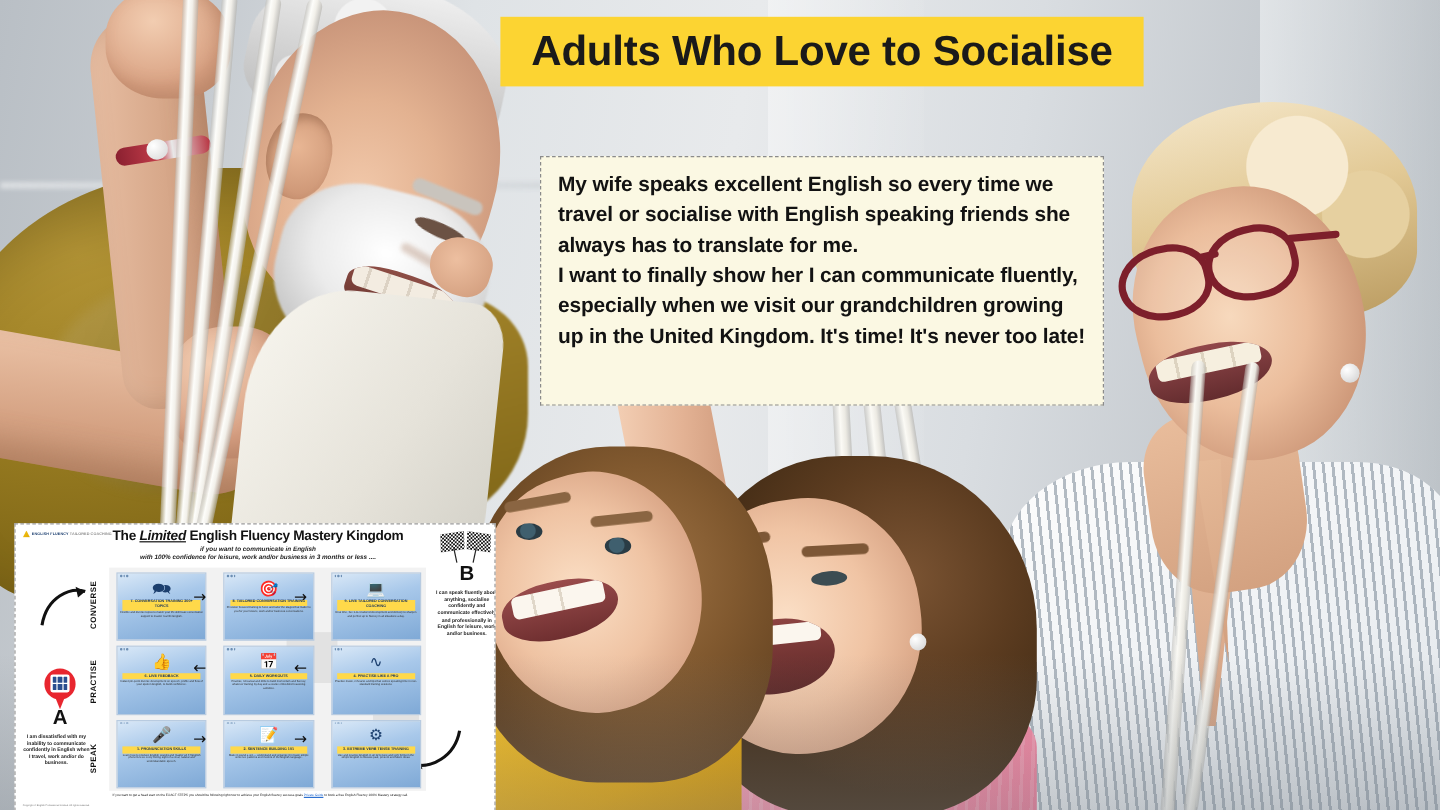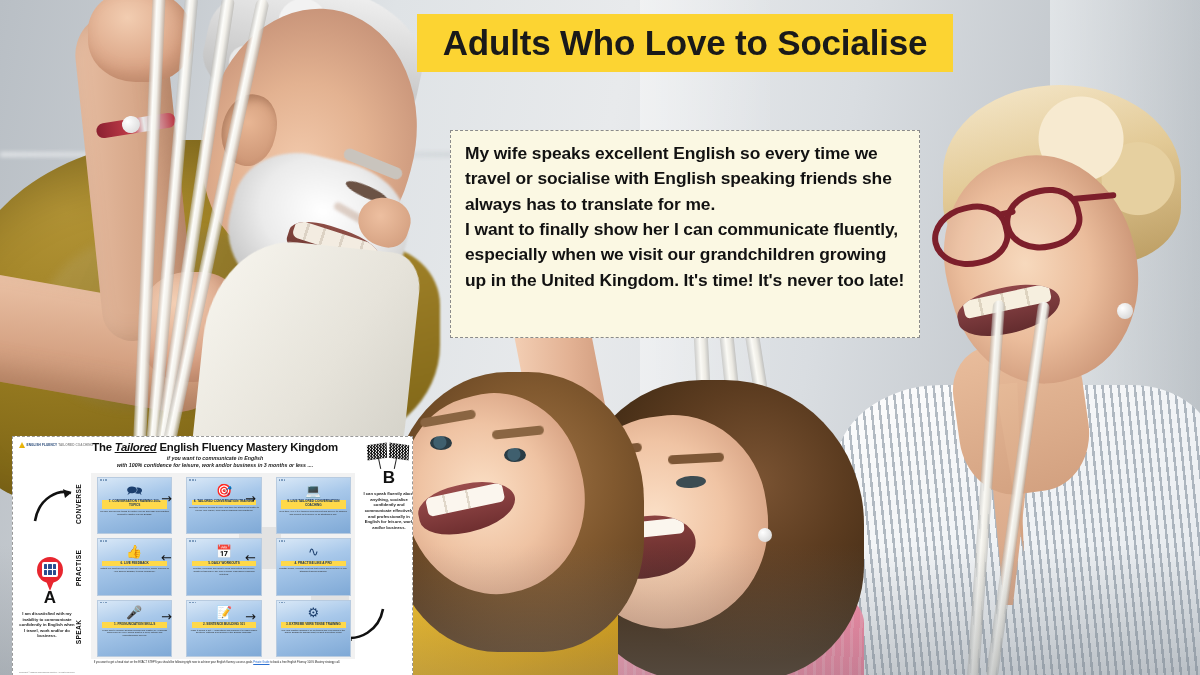--- a/index.html
+++ b/index.html
@@ -740,21 +740,21 @@
 
     <div class="rm-logo">
       <span class="rm-logo-mark"></span>
       <span class="rm-logo-txt">
         <span class="b">ENGLISH FLUENCY</span>
         <span class="g">TAILORED COACHING</span>
       </span>
     </div>
 
     <div class="rm-title">
-      <span>The </span><i>Tailored</i><span> English Fluency Mastery Kingdom</span>
+      <span>The </span><i>Limited</i><span> English Fluency Mastery Kingdom</span>
     </div>
     <div class="rm-sub1">if you want to communicate in English</div>
     <div class="rm-sub2">with 100% confidence for leisure, work and/or business in 3 months or less ....</div>
 
     <div class="rm-grid-bg">
       <div class="rm-gear g1"></div>
       <div class="rm-gear g2"></div>
       <div class="rm-gear g3"></div>
     </div>
 

